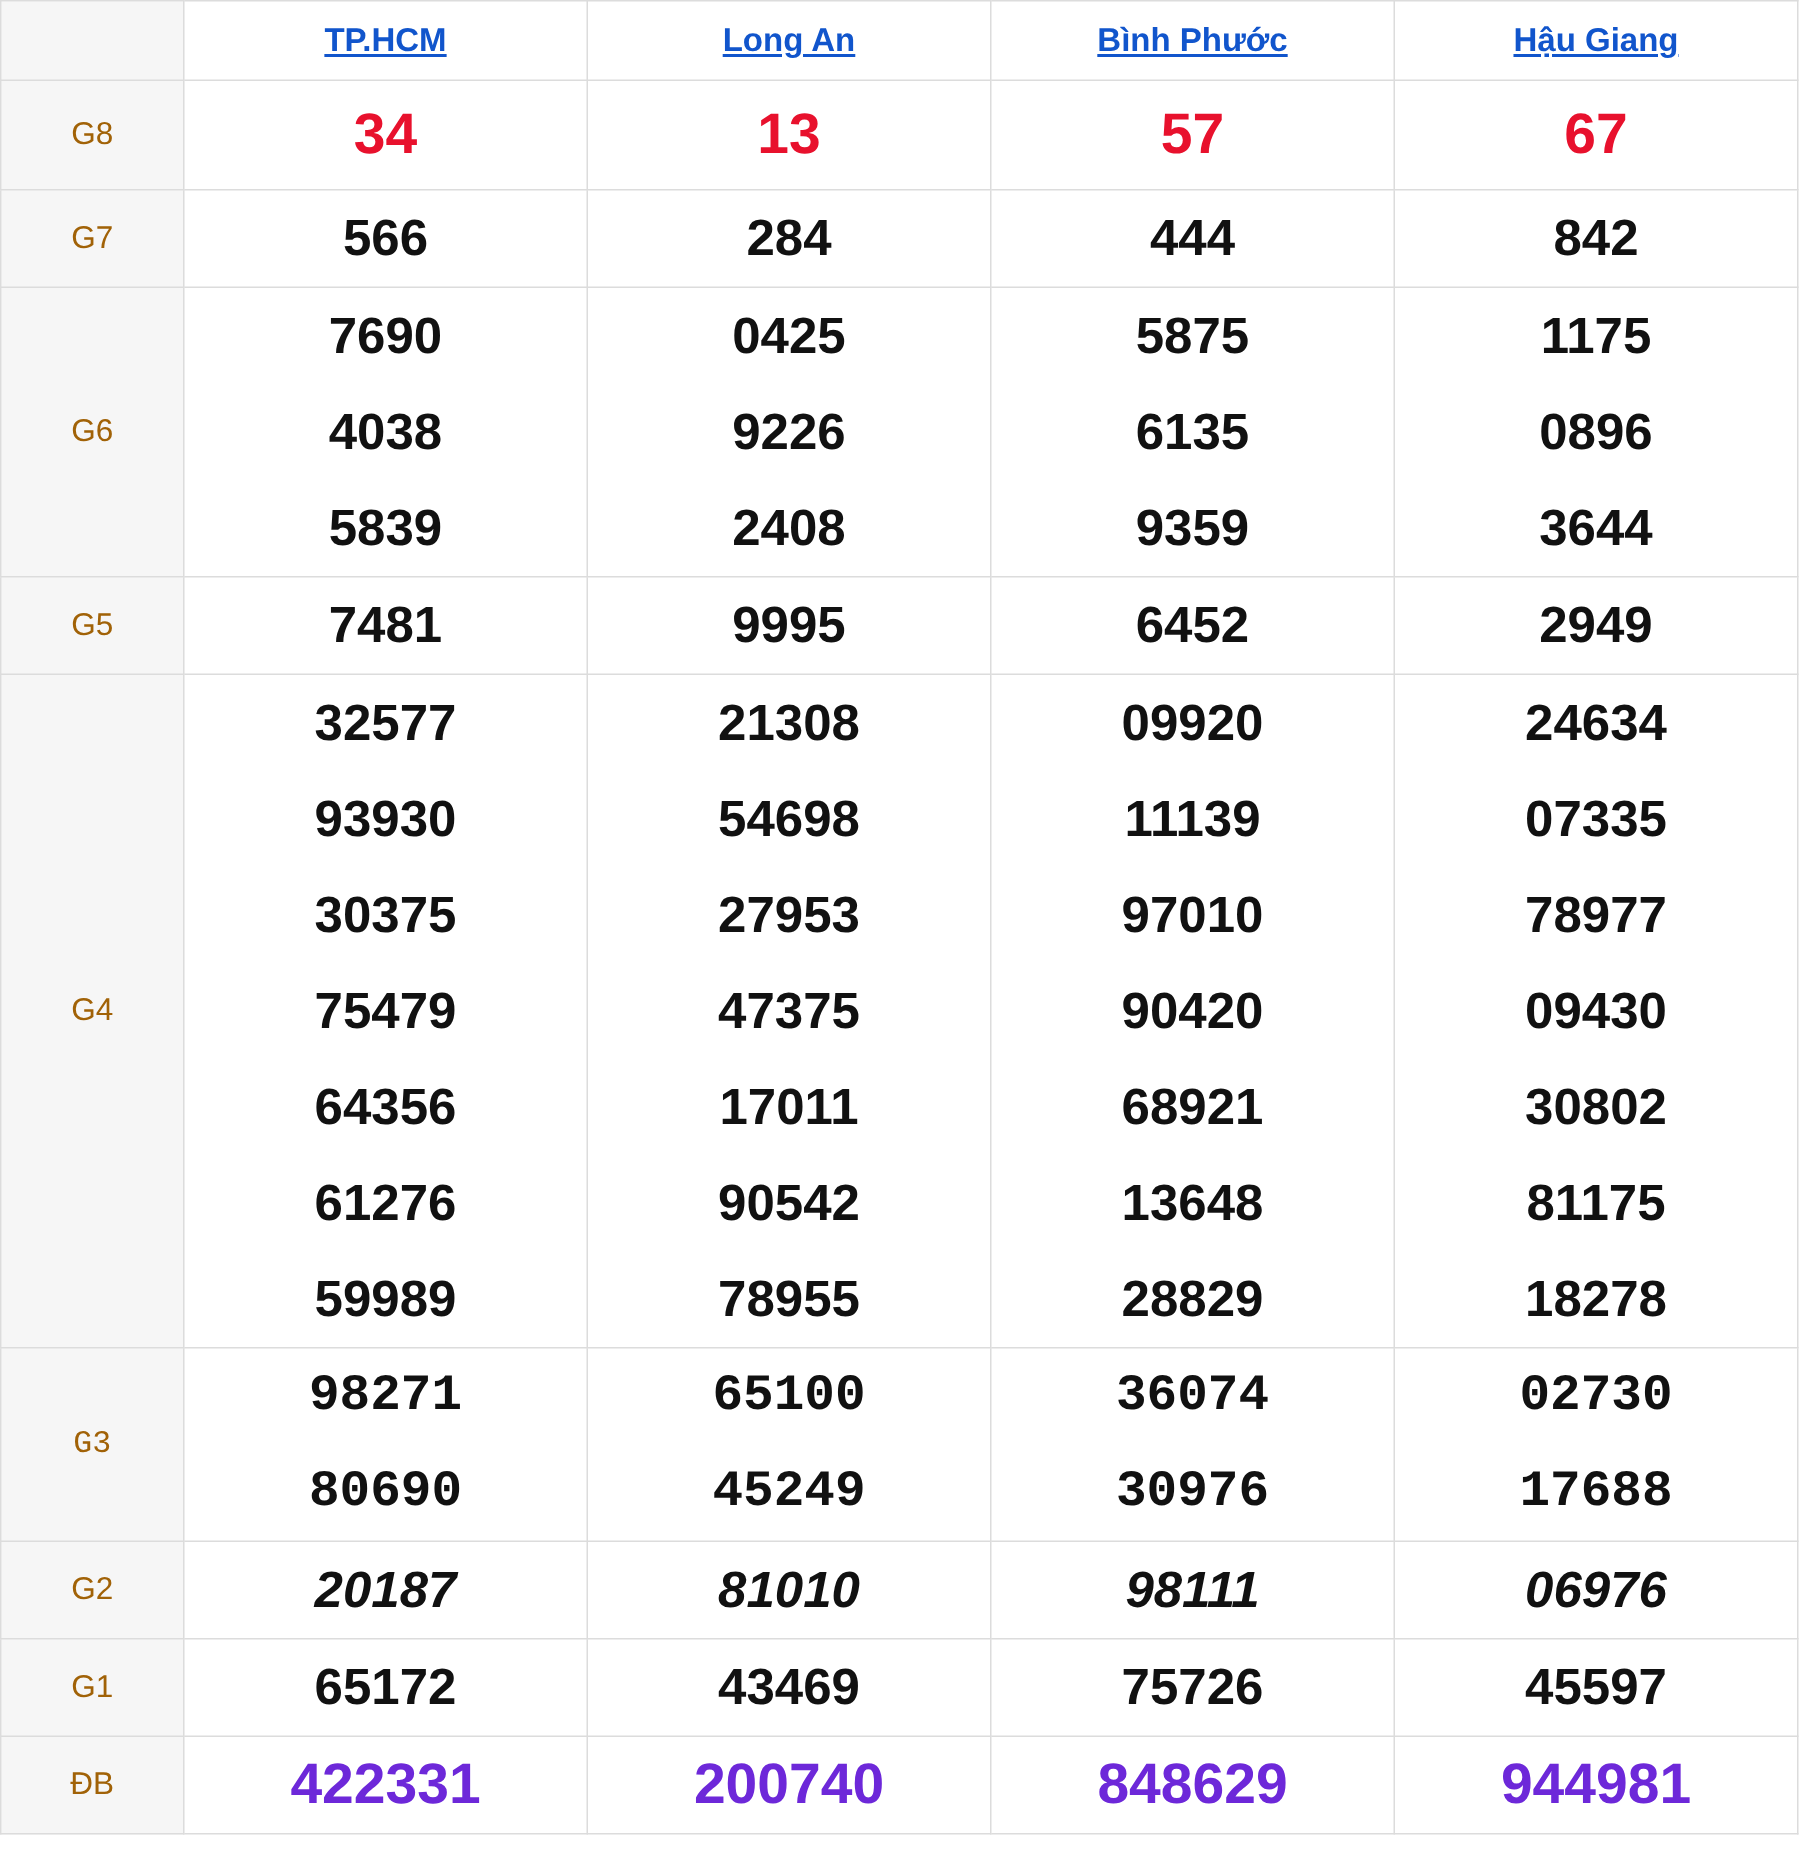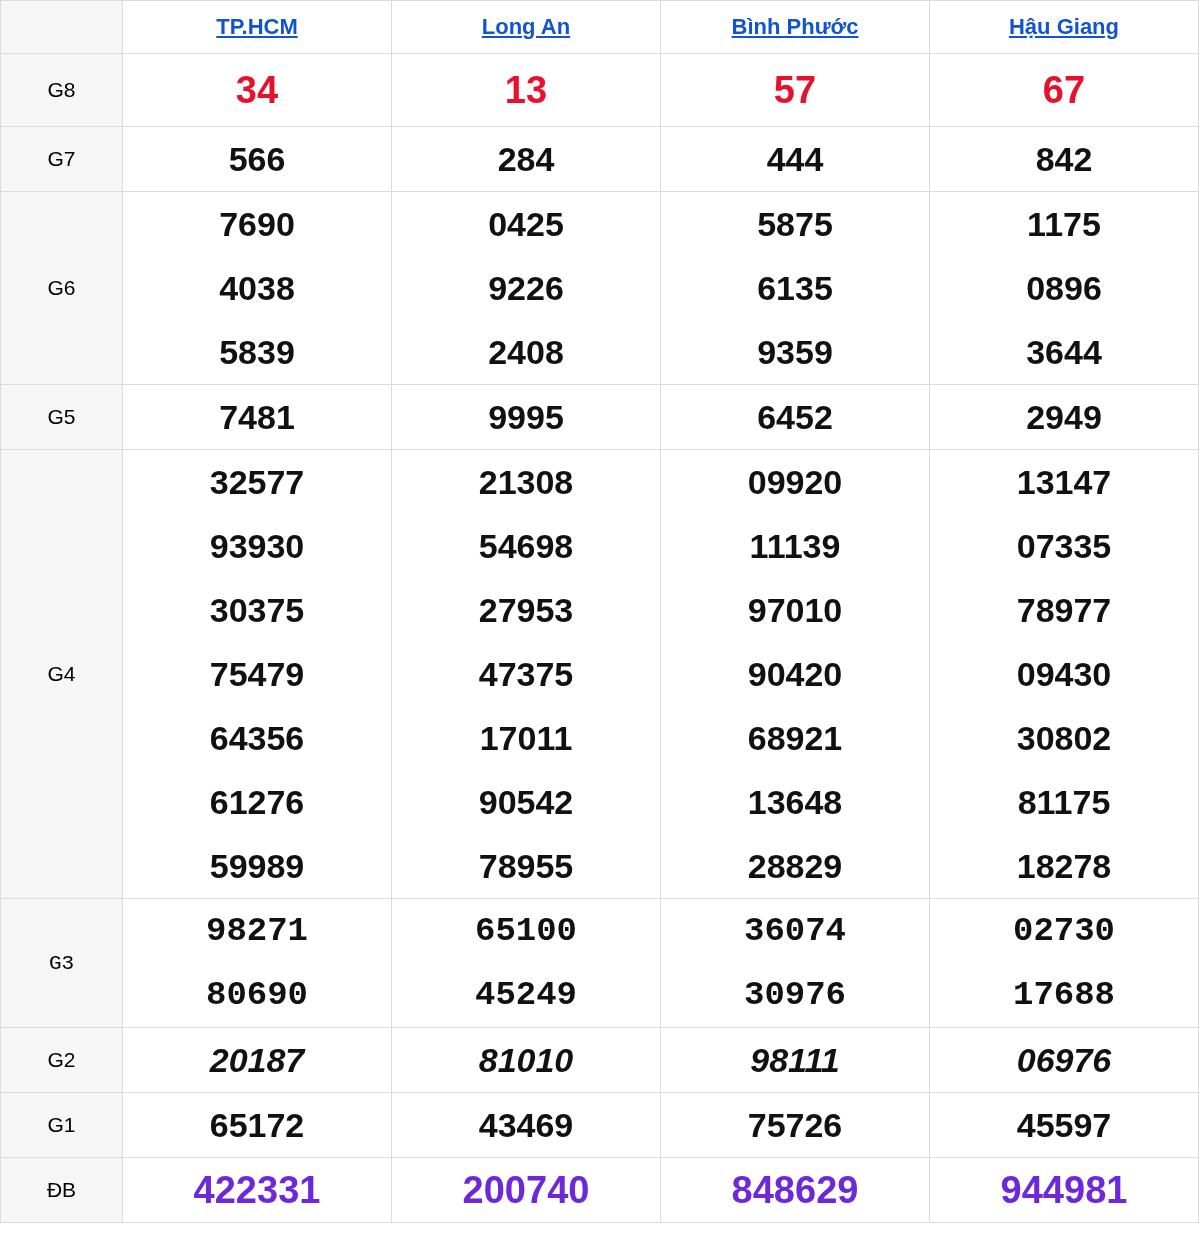--- a/index.html
+++ b/index.html
@@ -40,21 +40,21 @@
   }
   thead th a {
     color: #1155cc;
     text-decoration: underline;
   }
 
   td.rowlabel {
     background: #f6f6f6;
     font-size: 21px;
     font-weight: normal;
-    color: #000000;
+    color: #a16207;
   }
   td.numcell {
     background: #ffffff;
     font-size: 34px;
     font-weight: bold;
     color: #111111;
     line-height: 64px;
   }
   td.numcell.g8 {
     color: #e8112d;
@@ -200,21 +200,21 @@
         <td class="numcell">
           <span class="num">09920</span>
           <span class="num">11139</span>
           <span class="num">97010</span>
           <span class="num">90420</span>
           <span class="num">68921</span>
           <span class="num">13648</span>
           <span class="num">28829</span>
         </td>
         <td class="numcell">
-          <span class="num">13147</span>
+          <span class="num">24634</span>
           <span class="num">07335</span>
           <span class="num">78977</span>
           <span class="num">09430</span>
           <span class="num">30802</span>
           <span class="num">81175</span>
           <span class="num">18278</span>
         </td>
       </tr>
       <tr class="r-g3">
         <td class="rowlabel">G3</td>

